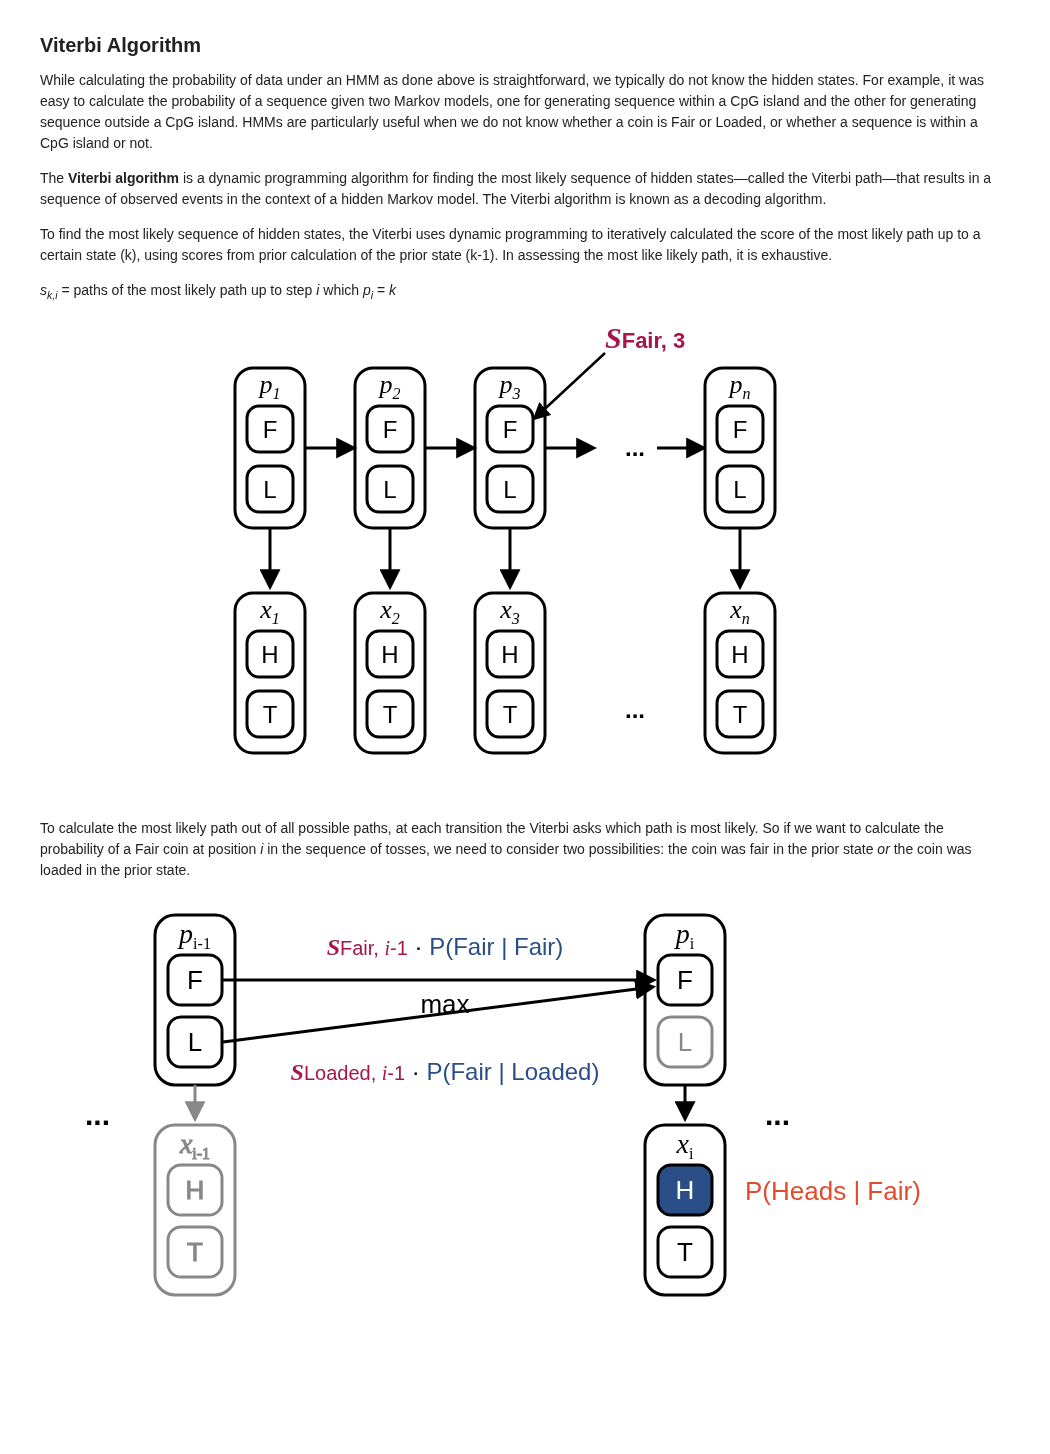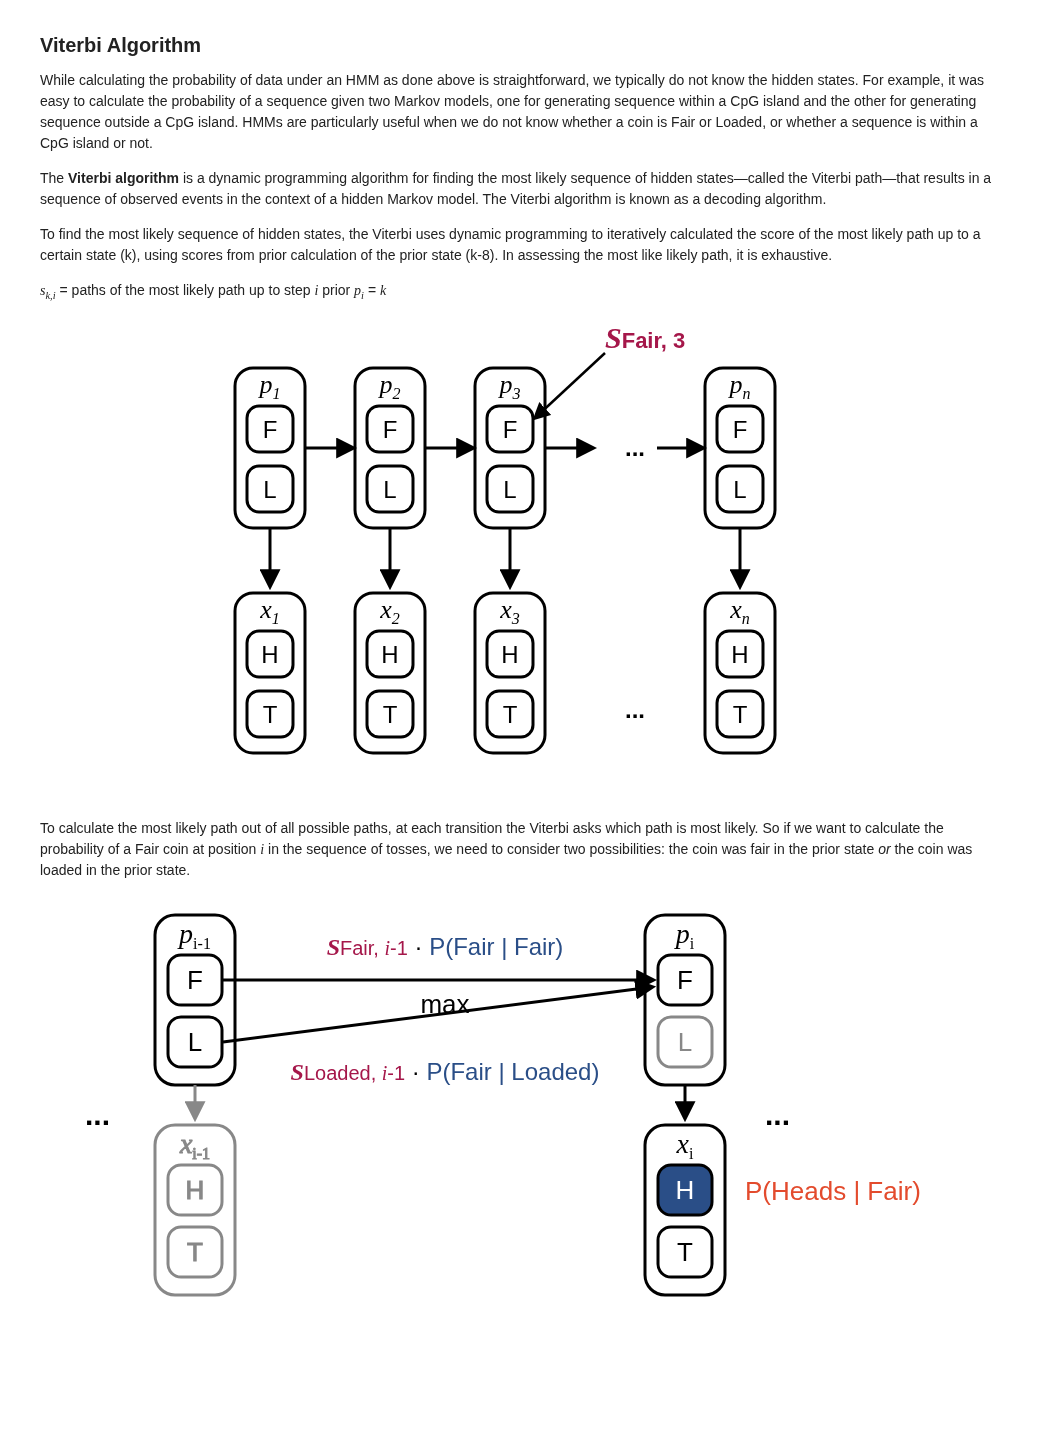--- a/index.html
+++ b/index.html
@@ -12,42 +12,42 @@
     background: #fff;
     font-size: 14px;
     line-height: 1.5;
   }
   h2 {
     font-size: 20px;
     font-weight: 700;
     margin: 0 0 10px 0;
   }
   p { margin: 10px 0 14px 0; }
-  .math-i { font-style: italic; font-family: Liberation Serif, serif; }
+  .math-i { font-style: italic; font-family: Liberation Sans, sans-serif; }
   .sub { font-size: 0.75em; vertical-align: sub; }
   svg { display: block; margin: 10px auto 20px auto; }
   .svglabel { font-family: "Times New Roman", serif; font-style: italic; }
   .svgsub { font-size: 16px; }
   .svgtxt { font-family: "Helvetica", Arial, sans-serif; font-style: normal; }
 </style>
 </head>
 <body>
 
 <h2>Viterbi Algorithm</h2>
 
 <p>While calculating the probability of data under an HMM as done above is straightforward, we typically do not know the hidden states. For example, it was easy to calculate the probability of a sequence given two Markov models, one for generating sequence within a CpG island and the other for generating sequence outside a CpG island. HMMs are particularly useful when we do not know whether a coin is Fair or Loaded, or whether a sequence is within a CpG island or not.</p>
 
 <p>
   <span>The </span><strong>Viterbi algorithm</strong><span> is a dynamic programming algorithm for finding the most likely sequence of hidden states—called the Viterbi path—that results in a sequence of observed events in the context of a hidden Markov model. The Viterbi algorithm is known as a decoding algorithm.</span>
 </p>
 
-<p>To find the most likely sequence of hidden states, the Viterbi uses dynamic programming to iteratively calculated the score of the most likely path up to a certain state (k), using scores from prior calculation of the prior state (k-8). In assessing the most like likely path, it is exhaustive.</p>
+<p>To find the most likely sequence of hidden states, the Viterbi uses dynamic programming to iteratively calculated the score of the most likely path up to a certain state (k), using scores from prior calculation of the prior state (k-1). In assessing the most like likely path, it is exhaustive.</p>
 
 <p>
-  <span class="math-i">s<span class="sub">k,i</span></span><span> = paths of the most likely path up to step </span><span class="math-i">i</span><span> prior </span><span class="math-i">p<span class="sub">i</span></span> = <span class="math-i">k</span>
+  <span class="math-i">s<span class="sub">k,i</span></span><span> = paths of the most likely path up to step </span><span class="math-i">i</span><span> which </span><span class="math-i">p<span class="sub">i</span></span> = <span class="math-i">k</span>
 </p>
 
 <svg width="720" height="480" viewBox="0 0 720 480">
   <defs>
     <marker id="arrow1" viewBox="0 0 10 10" refX="8" refY="5" markerWidth="7" markerHeight="7" orient="auto-start-reverse">
       <path d="M 0 0 L 10 5 L 0 10 z" fill="#000"></path>
     </marker>
   </defs>
 
   <text x="440" y="30" class="svglabel" font-size="30" font-weight="700" fill="#A5174A">

